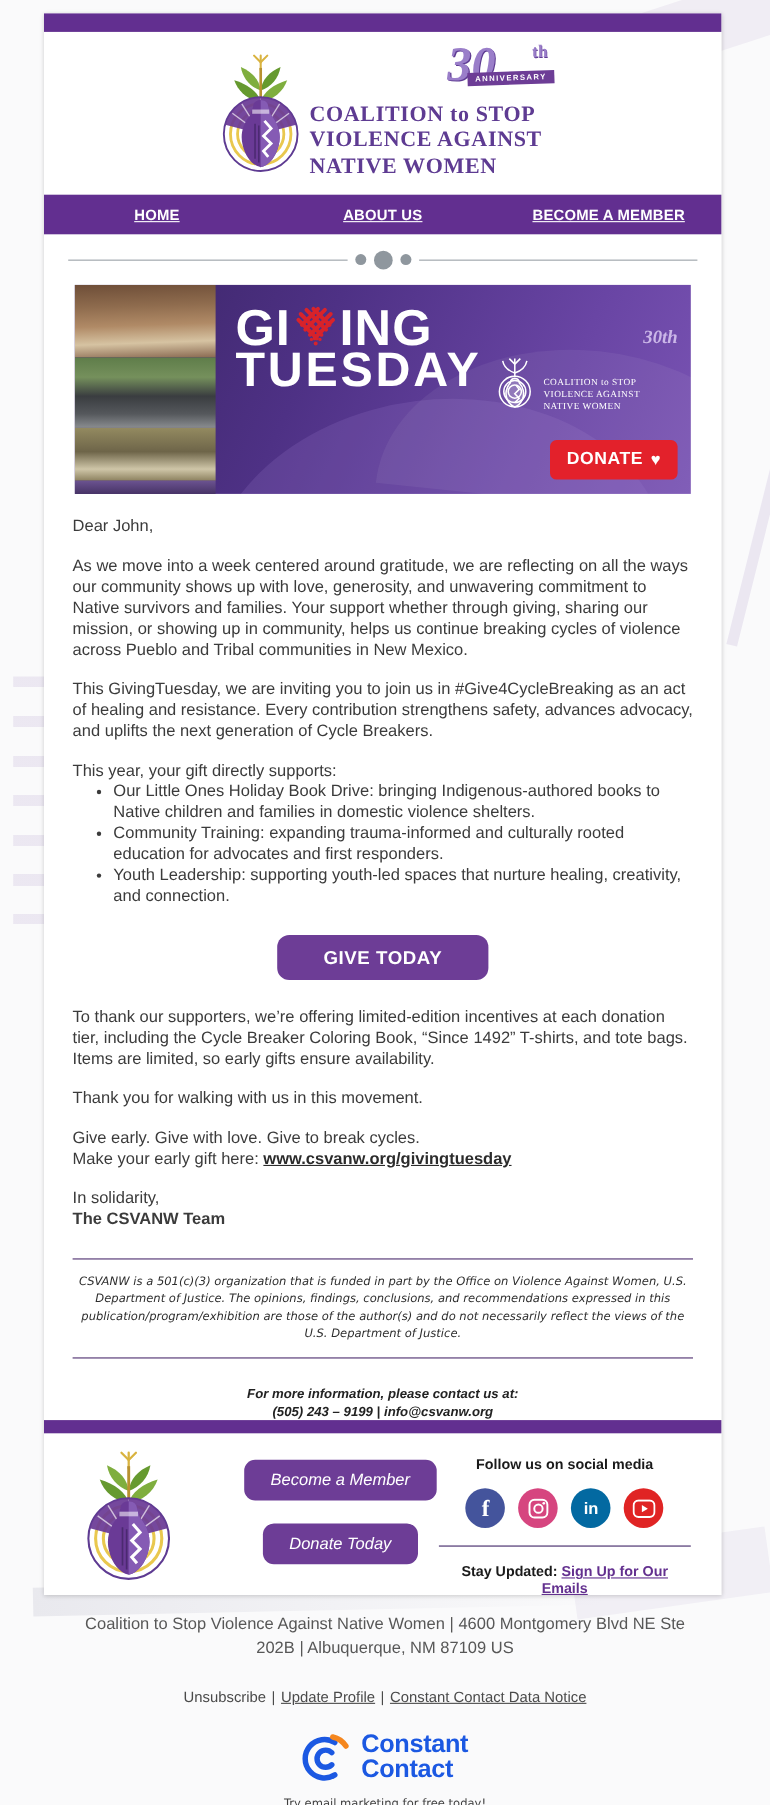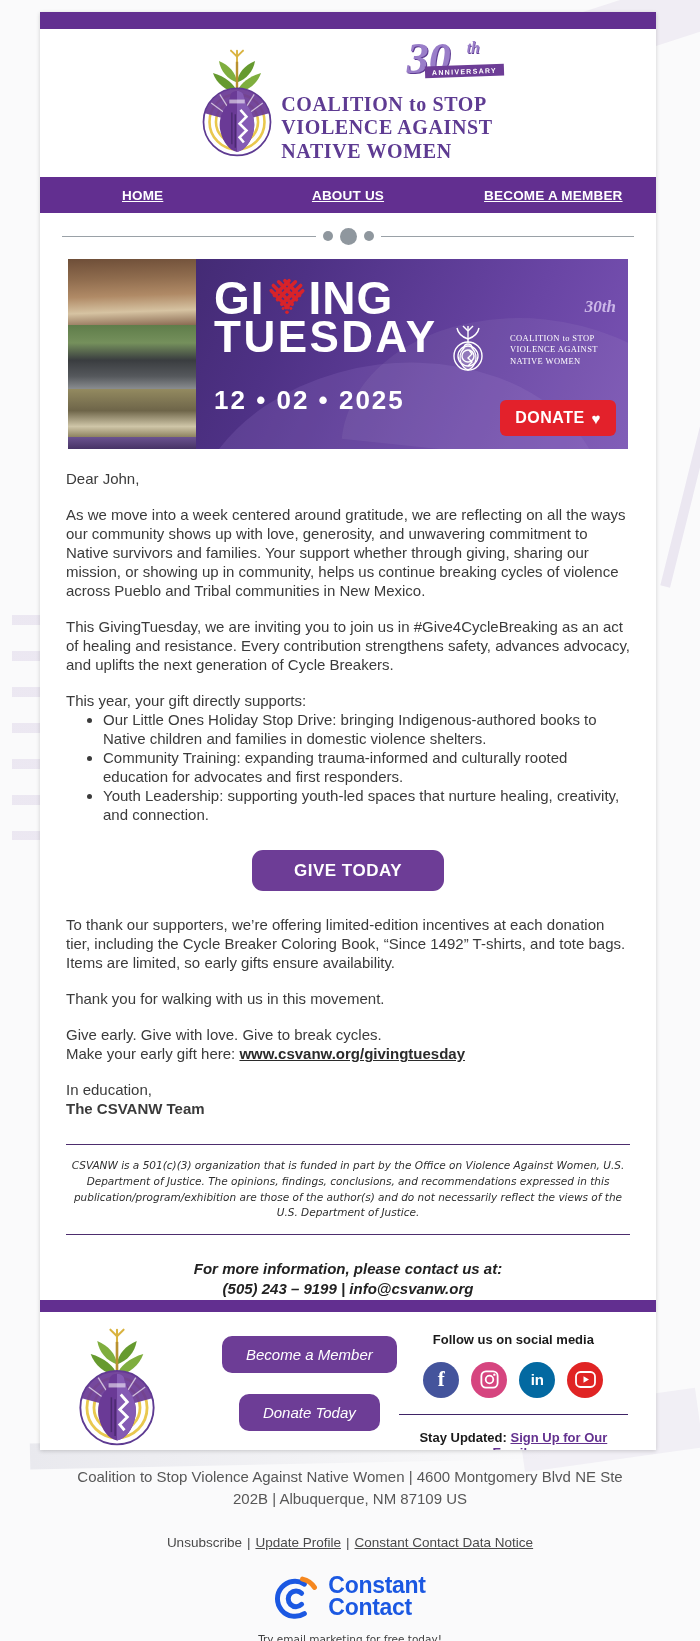--- a/index.html
+++ b/index.html
@@ -25,21 +25,21 @@
   }
   .topbar{height:17px;background:#622f90;flex:none;}
 
   
   header{height:148px;flex:none;display:flex;align-items:center;justify-content:center;gap:0;}
   .logo-svg{width:88px;height:110px;}
   .title-wrap{position:relative;padding-top:50px;padding-right:10px;}
   .org-line{font-family:"Liberation Serif", serif;font-size:20px;font-weight:bold;color:#5e3b92;letter-spacing:0.6px;line-height:1.18;}
   .badge30{position:absolute;top:-4px;right:-6px;width:116px;height:56px;}
   .b-num{font-family:"Liberation Serif", serif;font-style:italic;font-weight:bold;font-size:44px;color:#9a7ec9;text-shadow:1px 1px 0 #5e3b92;position:absolute;left:14px;top:-6px;}
-  .b-th{font-family:"Liberation Serif", serif;font-style:italic;font-weight:bold;font-size:16px;color:#9a7ec9;text-shadow:0.5px 0.5px 0 #5e3b92;position:absolute;left:74px;top:0;}
+  .b-th{font-family:"Liberation Serif", serif;font-weight:bold;font-size:16px;color:#9a7ec9;text-shadow:0.5px 0.5px 0 #5e3b92;position:absolute;left:91px;top:0;}
   .b-ribbon{position:absolute;left:32px;top:26px;background:#6d3d96;color:#fff;font-size:7px;font-weight:bold;letter-spacing:1.3px;padding:2.5px 7px;transform:rotate(-2deg);}
 
   
   nav{height:36px;flex:none;background:#622f90;display:grid;grid-template-columns:1fr 1fr 1fr;align-items:center;}
   nav a{color:#fff;font-size:13.5px;font-weight:bold;letter-spacing:0.2px;text-decoration:underline;text-align:center;cursor:pointer;}
 
   
   .divider-row{height:46px;flex:none;display:flex;align-items:center;padding:0 22px;gap:7px;}
   .div-line{flex:1;border-top:1px solid #9aa1a7;}
   .dot{border-radius:50%;background:#8f979e;flex:none;}
@@ -57,21 +57,21 @@
   .ph1{height:66px;background:linear-gradient(178deg,#6e4e38 0%,#8f6c4e 30%,#b08a66 55%,#d6c3a2 78%,#8a6a52 100%);}
   .ph2{height:64px;background:linear-gradient(180deg,#5f7d4a 0%,#75905c 28%,#3a3d40 55%,#55585c 80%,#8a8d90 100%);}
   .ph3{height:48px;background:linear-gradient(180deg,#938a60 0%,#6e6549 45%,#cfc6a8 78%,#8d8260 100%);}
   .ph4{height:12px;background:linear-gradient(180deg,#6b5390 0%,#473366 100%);}
   .banner-main{flex:1;position:relative;z-index:2;}
   .giving-row{position:absolute;left:18px;top:16px;display:flex;align-items:flex-start;}
   .giving-txt{color:#fff;font-size:46px;font-weight:bold;letter-spacing:1px;line-height:1;text-align:right;}
   .gt-heart{margin:2px 1px 0;}
   .tuesday{position:absolute;left:18px;top:56px;color:#fff;font-size:44px;font-weight:bold;letter-spacing:2.5px;line-height:1;}
   .bdate{position:absolute;left:18px;top:126px;color:#fff;font-size:26px;font-weight:bold;letter-spacing:2px;}
-  .banner-logo{position:absolute;right:8px;top:66px;width:172px;display:flex;align-items:center;gap:22px;color:#fff;}
+  .banner-logo{position:absolute;right:8px;top:66px;width:172px;display:flex;align-items:flex-end;gap:6px;color:#fff;}
   .bl-icon{flex:none;}
   .bl-text .bl-line{font-family:"Liberation Serif", serif;font-size:8.5px;letter-spacing:0.4px;line-height:1.3;}
   .bl-30{position:absolute;right:4px;top:-28px;font-family:"Liberation Serif", serif;font-style:italic;font-weight:bold;font-size:17px;color:#cbb7e8;}
   .donate-btn{position:absolute;right:12px;bottom:13px;background:#e3212b;color:#fff;font-size:16px;font-weight:bold;
     letter-spacing:0.5px;padding:9px 15px;border-radius:6px;display:flex;align-items:center;gap:7px;cursor:pointer;}
   .donate-heart{font-size:15px;line-height:1;}
 
   
   .content{flex:none;padding:20px 26px 0;font-size:15px;line-height:19px;color:#3b3b3b;}
   .content p{margin:0 0 17px;}
@@ -80,21 +80,21 @@
   .btn-row{text-align:center;margin:26px 0 24px;}
   .give-btn{display:inline-block;background:#6d3d96;color:#fff;font-size:17px;font-weight:bold;letter-spacing:0.5px;
     padding:11px 42px;border-radius:11px;cursor:pointer;}
   .body-link{color:#2b2b2b;font-weight:bold;text-decoration:underline;cursor:pointer;}
   .signoff{margin-top:34px;}
   .team{font-weight:bold;}
 
   .rule{border:none;border-top:1px solid #4d2d6e;margin:26px 26px 0;flex:none;}
   .disclaimer{flex:none;margin:13px 23px;font-family:"DejaVu Sans", sans-serif;font-style:italic;font-size:10.5px;
     line-height:1.5;color:#2e2e2e;text-align:center;}
-  .contact{flex:none;text-align:center;margin:24px 0 0;font-size:15px;font-weight:bold;font-style:italic;color:#222;line-height:1.35;}
+  .contact{flex:none;text-align:center;margin:24px 0 0;font-size:12px;font-weight:bold;font-style:italic;color:#222;line-height:1.35;}
   .spacer{flex:1;min-height:0;}
 
   
   .footer-bar{height:12px;background:#622f90;flex:none;}
   .footer{flex:none;height:150px;display:flex;padding:10px 26px 0 30px;}
   .f-logo{flex:none;margin-top:4px;}
   .f-btns{margin-left:58px;display:flex;flex-direction:column;align-items:center;gap:21px;padding-top:14px;}
   .f-btn{background:#6d3d96;color:#fff;font-style:italic;font-size:15px;padding:10px 24px;border-radius:10px;cursor:pointer;white-space:nowrap;}
   .f-social{margin-left:auto;width:262px;padding-top:10px;text-align:center;}
   .social-heading{font-size:13px;font-weight:bold;color:#1a1a1a;}
@@ -225,21 +225,20 @@
           </g>
           <g fill="#d8232a">
               <circle cx="20" cy="33.5" r="1.7"></circle>
               <circle cx="16.3" cy="30" r="1.4"></circle>
               <circle cx="23.7" cy="30" r="1.4"></circle>
             </g>
         </svg>
         <span class="giving-txt">ING</span>
       </div>
       <div class="tuesday">TUESDAY</div>
-      <div class="bdate">12 • 02 • 2025</div>
 
       <div class="banner-logo">
         <span class="bl-30">30th</span>
         <svg class="bl-icon" width="40" height="50" viewBox="0 0 40 50">
           <g stroke="#ffffff" fill="none" stroke-width="1.4">
             <line x1="20" y1="1" x2="20" y2="18"></line>
               <line x1="20" y1="6" x2="15" y2="1"></line>
               <line x1="20" y1="6" x2="25" y2="1"></line>
             <path d="M20 14 C14 12 10 8 9 3"></path>
               <path d="M20 14 C26 12 30 8 31 3"></path>
@@ -263,32 +262,32 @@
       </div>
     </div>
   </div>
 
   <div class="content">
     <p>Dear John,</p>
     <p>As we move into a week centered around gratitude, we are reflecting on all the ways our community shows up with love, generosity, and unwavering commitment to Native survivors and families. Your support whether through giving, sharing our mission, or showing up in community, helps us continue breaking cycles of violence across Pueblo and Tribal communities in New Mexico.</p>
     <p>This GivingTuesday, we are inviting you to join us in #Give4CycleBreaking as an act of healing and resistance. Every contribution strengthens safety, advances advocacy, and uplifts the next generation of Cycle Breakers.</p>
     <p style="margin-bottom:0">This year, your gift directly supports:</p>
     <ul>
-      <li>Our Little Ones Holiday Stop Drive: bringing Indigenous-authored books to Native children and families in domestic violence shelters.</li>
+      <li>Our Little Ones Holiday Book Drive: bringing Indigenous-authored books to Native children and families in domestic violence shelters.</li>
       <li>Community Training: expanding trauma-informed and culturally rooted education for advocates and first responders.</li>
       <li>Youth Leadership: supporting youth-led spaces that nurture healing, creativity, and connection.</li>
     </ul>
     <div class="btn-row">
       <span class="give-btn">GIVE TODAY</span>
     </div>
     <p>To thank our supporters, we’re offering limited-edition incentives at each donation tier, including the Cycle Breaker Coloring Book, “Since 1492” T-shirts, and tote bags. Items are limited, so early gifts ensure availability.</p>
     <p>Thank you for walking with us in this movement.</p>
     <p><span>Give early. Give with love. Give to break cycles.</span><br>
       <span>Make your early gift here: </span><a class="body-link">www.csvanw.org/givingtuesday</a></p>
-    <p class="signoff" style="margin-bottom:0"><span>In education,</span><br>
+    <p class="signoff" style="margin-bottom:0"><span>In solidarity,</span><br>
       <span class="team">The CSVANW Team</span></p>
   </div>
 
   <hr class="rule">
   <div class="disclaimer">CSVANW is a 501(c)(3) organization that is funded in part by the Office on Violence Against Women, U.S. Department of Justice. The opinions, findings, conclusions, and recommendations expressed in this publication/program/exhibition are those of the author(s) and do not necessarily reflect the views of the U.S. Department of Justice.</div>
   <hr class="rule" style="margin-top:0">
 
   <div class="contact">
     <div>For more information, please contact us at:</div>
     <div>(505) 243 – 9199 | info@csvanw.org</div>

